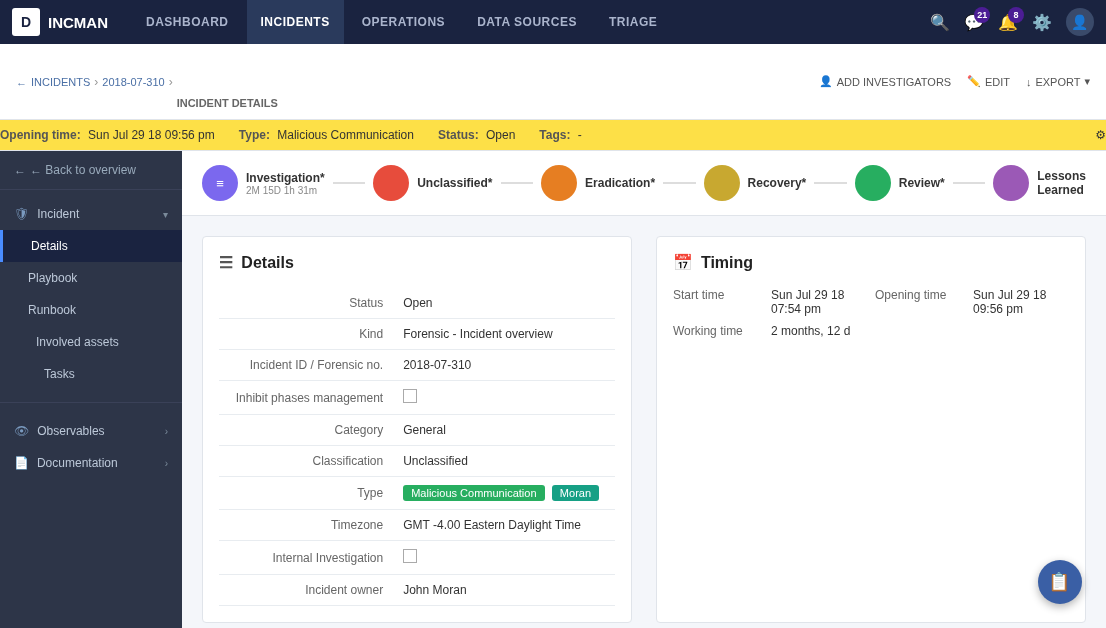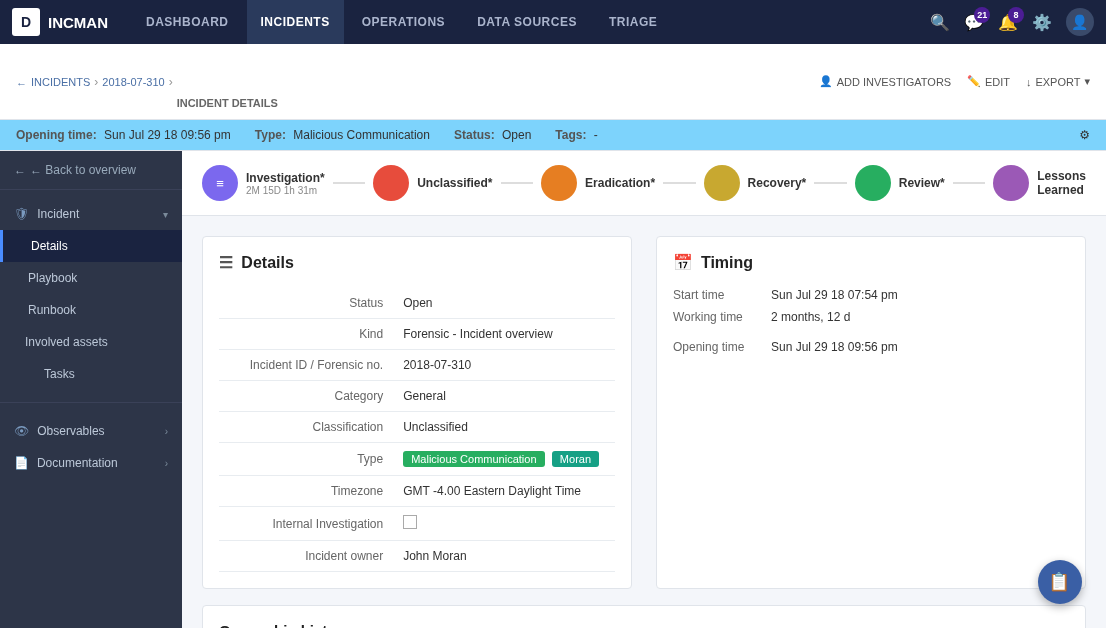--- a/index.html
+++ b/index.html
@@ -133,22 +133,22 @@
       display: flex;
       align-items: center;
       gap: 4px;
       cursor: pointer;
       color: #555;
       font-weight: 500;
     }
 
     
     .info-bar {
-      background: #7dd3fc;
-      padding: 8px 16px;
+      background: #fde047;
+      padding: 8px 0;
       display: flex;
       align-items: center;
       gap: 24px;
       border-bottom: 1px solid #e0e4ea;
       font-size: 12px;
     }
     .info-bar span { color: #333; }
     .info-bar .label { color: #555; font-weight: 600; }
     .info-type { color: #4a6fa5; }
     .info-gear {
@@ -485,21 +485,21 @@
       <div class="sidebar-item" style="padding-left:28px;">
         <div class="item-left">
           <span>Playbook</span>
         </div>
       </div>
       <div class="sidebar-item" style="padding-left:28px;">
         <div class="item-left">
           <span>Runbook</span>
         </div>
       </div>
-      <div class="sidebar-item" style="padding-left:25px;">
+      <div class="sidebar-item" style="padding-left:36px;">
         <div class="item-left">
           <span>Involved assets</span>
         </div>
       </div>
       <div class="sidebar-item" style="padding-left:44px;">
         <div class="item-left">
           <span>Tasks</span>
         </div>
       </div>
     </div>
@@ -585,20 +585,24 @@
             </tr>
             <tr>
               <td>Kind</td>
               <td>Forensic - Incident overview</td>
             </tr>
             <tr>
               <td>Incident ID / Forensic no.</td>
               <td>2018-07-310</td>
             </tr>
             <tr>
+              <td>Inhibit phases management</td>
+              <td><span class="checkbox-empty"></span></td>
+            </tr>
+            <tr>
               <td>Category</td>
               <td>General</td>
             </tr>
             <tr>
               <td>Classification</td>
               <td>Unclassified</td>
             </tr>
             <tr>
               <td>Type</td>
               <td>
@@ -620,21 +624,21 @@
             </tr>
           </tbody>
             </table>
         </div>
 
         <div class="details-panel">
           <div class="section-header">
             <span class="section-icon">📅</span>
             <span>Timing</span>
           </div>
-          <div style="display:grid;grid-template-columns:1fr;gap:8px;">
+          <div style="display:grid;grid-template-columns:1fr 1fr;gap:8px;">
             <div>
               <div class="timing-row">
                 <span class="timing-label">Start time</span>
                 <span class="timing-value">Sun Jul 29 18 07:54 pm</span>
               </div>
               <div class="timing-row">
                 <span class="timing-label">Working time</span>
                 <span class="timing-value">2 months, 12 d</span>
               </div>
             </div>

